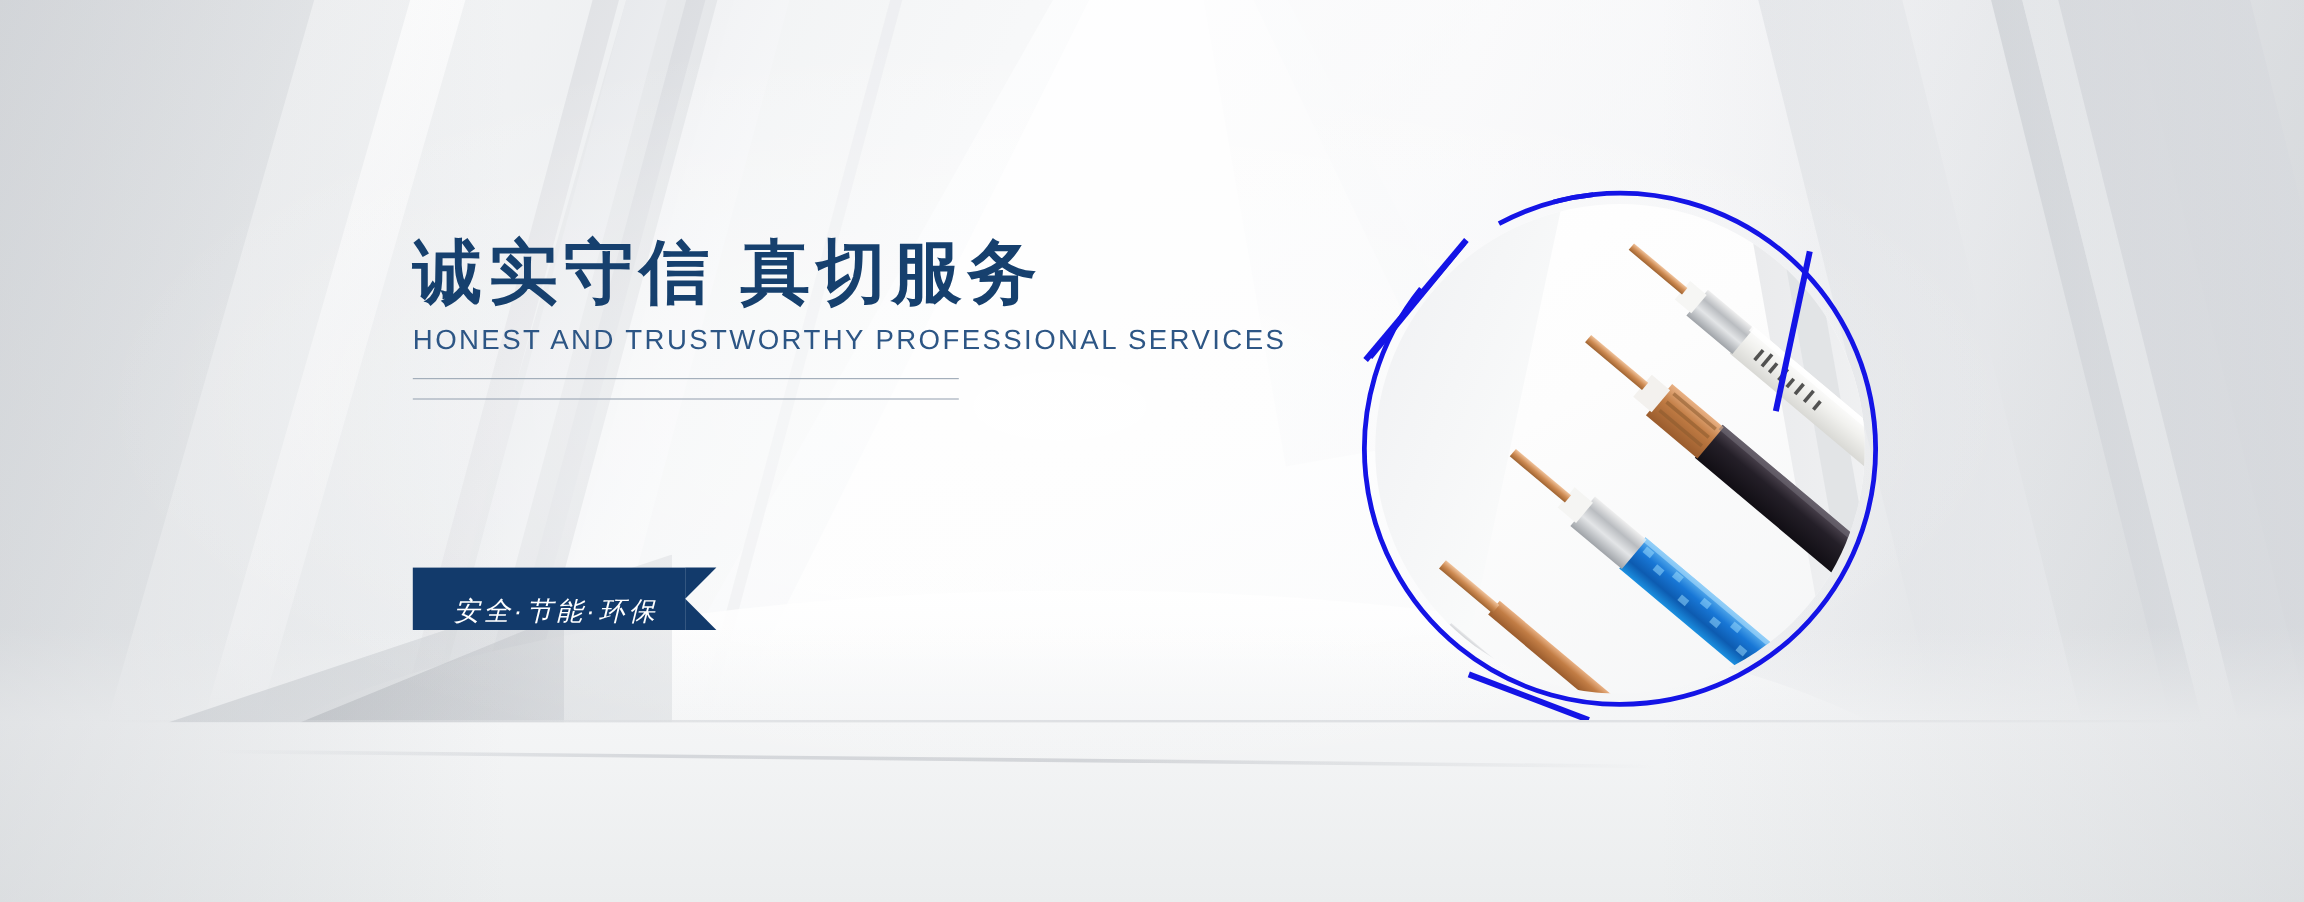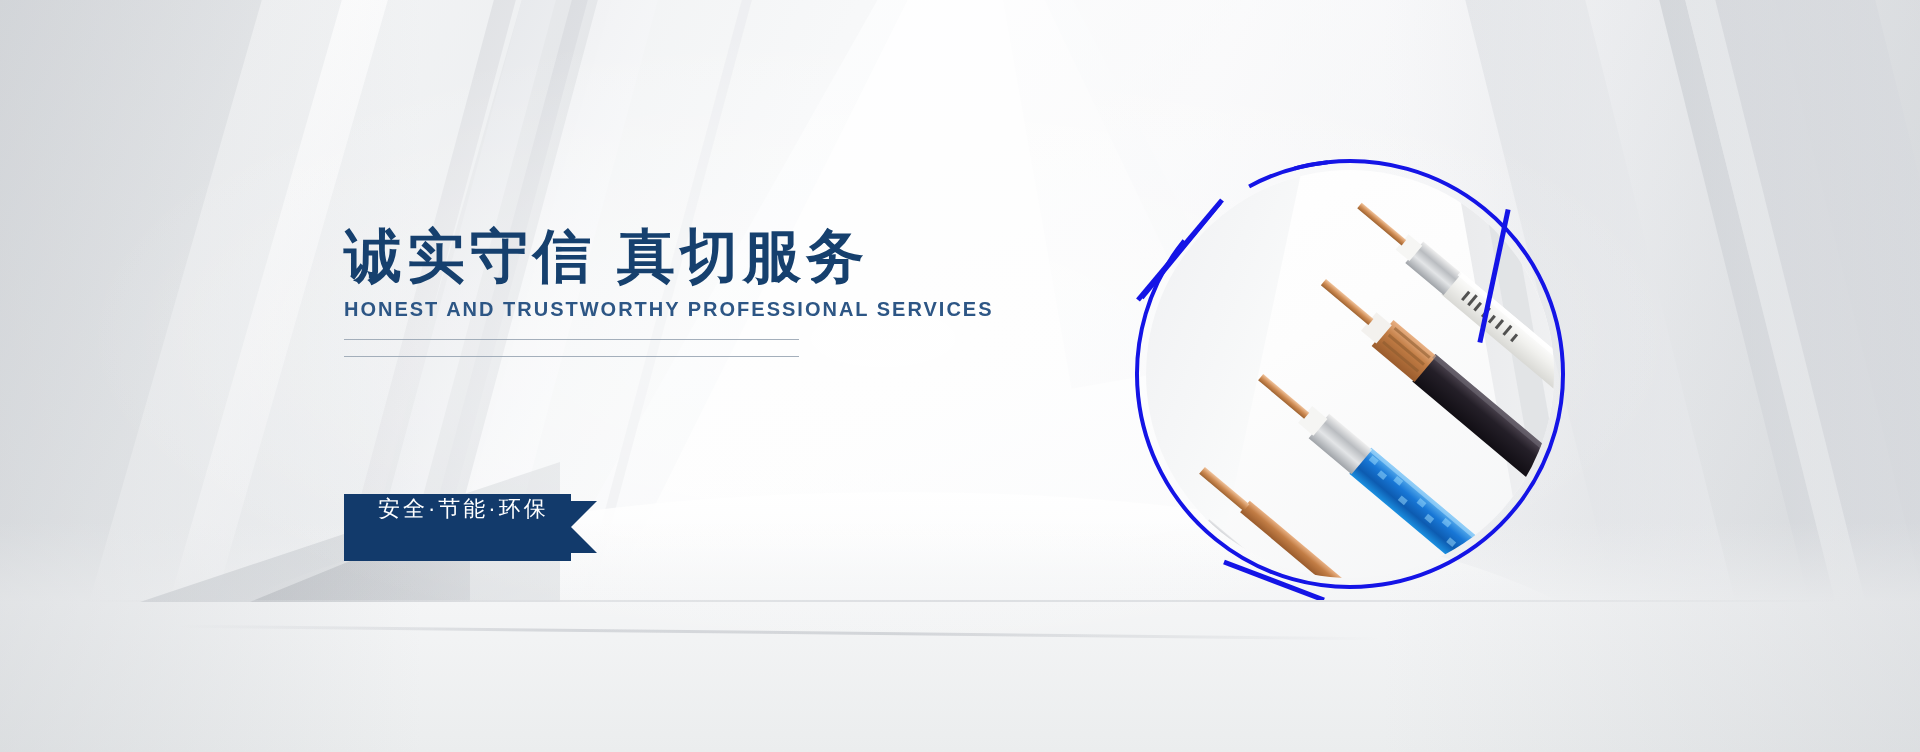--- a/index.html
+++ b/index.html
@@ -134,42 +134,43 @@
 
   
   .copy{
     position:absolute;left:344px;top:196px;width:620px;z-index:8;
   }
   .headline{
     font-size:58px;font-weight:bold;letter-spacing:5px;
     color:#16406e;line-height:1.1;margin:0 0 10px 0;white-space:nowrap;
   }
   .subline{
-    font-size:20px;letter-spacing:2.0px;color:#2d5685;
-    margin:0 0 18px 0;white-space:nowrap;font-weight:700;
+    font-size:23px;letter-spacing:2.0px;color:#2d5685;
+    margin:0 0 18px 0;white-space:nowrap;font-weight:400;
   }
   .rule{
     width:455px;height:1px;background:#9aa6b4;margin:14px 0 0 0;opacity:.9;
   }
   .desc{
     font-size:22px;letter-spacing:1.4px;color:#1d4a7a;
     margin:16px 0 0 0;white-space:nowrap;font-weight:400;
   }
   .rule2{
     width:455px;height:1px;background:#9aa6b4;margin:16px 0 0 0;opacity:.9;
   }
 
   
   .ribbon{
     position:absolute;left:344px;top:473px;height:52px;z-index:9;
     display:flex;align-items:center;
   }
   .ribbonBody{
-    background:#123a6b;height:67px;display:flex;align-items:flex-start;
+    background:#123a6b;height:52px;display:flex;align-items:flex-end;
     padding:0 22px 0 34px;
+    font-style:italic;
   }
   .ribbonText{
     color:#ffffff;font-size:22px;letter-spacing:3px;white-space:nowrap;
   }
   .ribbonTail{
     width:0;height:0;
     border-top:26px solid #123a6b;
     border-bottom:26px solid #123a6b;
     border-right:26px solid transparent;
   }
@@ -192,21 +193,21 @@
     background:linear-gradient(100deg,#e9eaec,#f6f7f8);transform:skewX(10deg);}
   .pbg3{position:absolute;right:10px;top:-40px;width:26px;height:520px;
     background:#dfe1e4;transform:skewX(10deg);opacity:.8;}
 
   
   .ring{
     position:absolute;left:0;top:0;width:452px;height:452px;
   }
 
   
-  .noSel{user-select:none;margin-top:28px;}
+  .noSel{user-select:none;}
 </style>
 </head>
 <body>
 
 <div id="banner">
 
   <div class="bgshape w1"></div>
   <div class="bgshape w2"></div>
   <div class="bgshape w3"></div>
 

